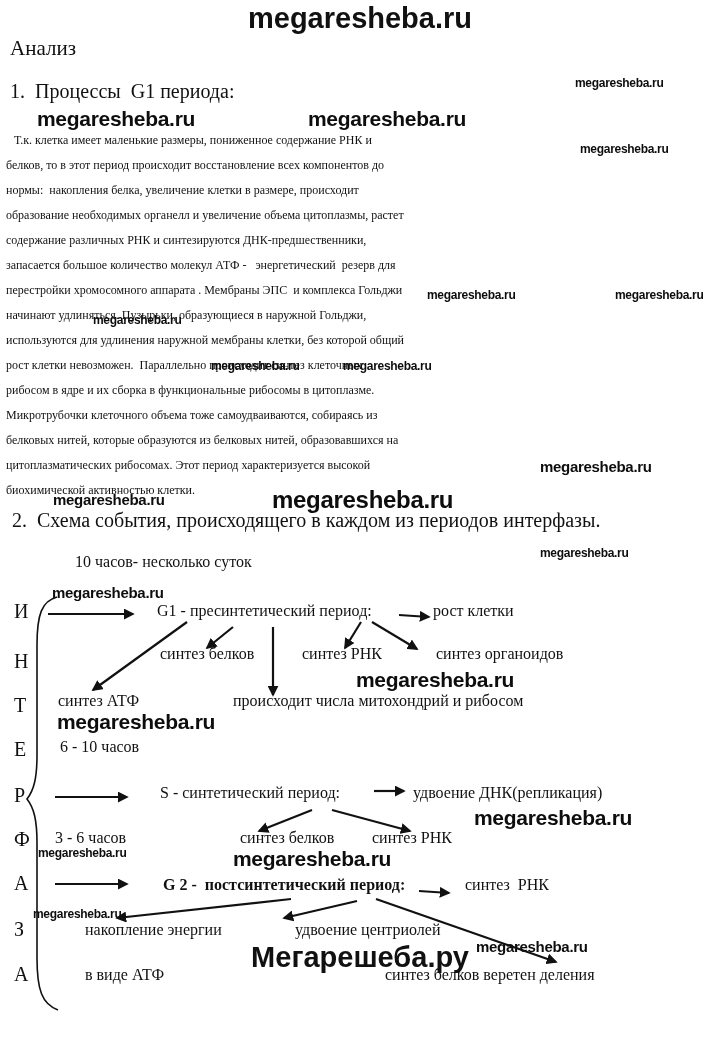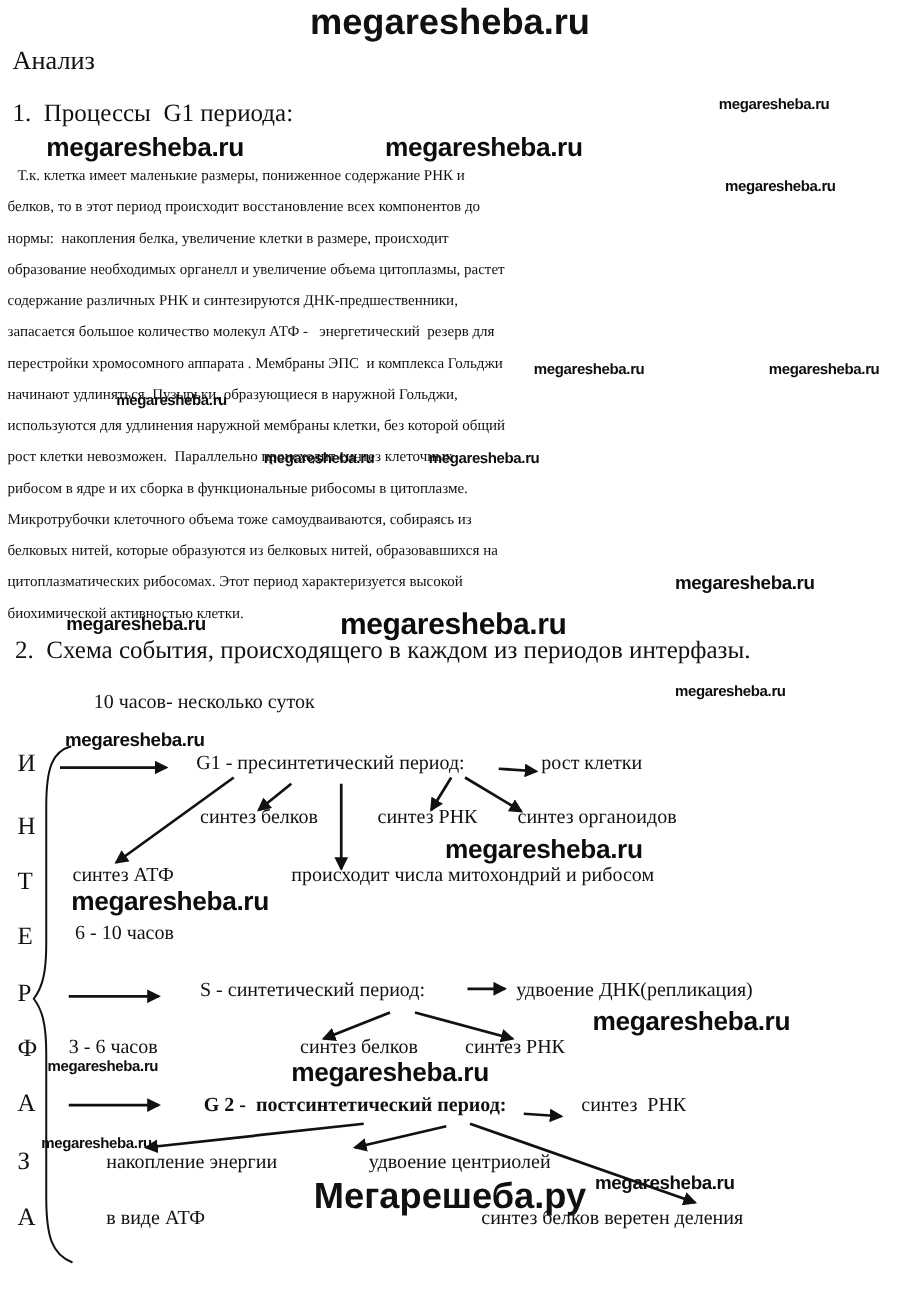--- a/index.html
+++ b/index.html
@@ -93,21 +93,21 @@
     <span class="letter" style="top: 872px;">А</span>
     <span class="letter" style="top: 918px;">З</span>
     <span class="letter" style="top: 963px;">А</span>
   </div>
 <div id="nodes-layer">
     <span class="node" style="left: 75px; top: 553px;">10 часов- несколько суток</span>
     <span class="node" style="left: 157px; top: 602px;">G1 - пресинтетический период:</span>
     <span class="node" style="left: 433px; top: 602px;">рост клетки</span>
     <span class="node" style="left: 160px; top: 645px;">синтез белков</span>
     <span class="node" style="left: 302px; top: 645px;">синтез РНК</span>
-    <span class="node" style="left: 414px; top: 645px;">синтез органоидов</span>
+    <span class="node" style="left: 436px; top: 645px;">синтез органоидов</span>
     <span class="node" style="left: 58px; top: 692px;">синтез АТФ</span>
     <span class="node" style="left: 233px; top: 692px;">происходит числа митохондрий и рибосом</span>
     <span class="node" style="left: 60px; top: 738px;">6 - 10 часов</span>
     <span class="node" style="left: 160px; top: 784px;">S - синтетический период:</span>
     <span class="node" style="left: 413px; top: 784px;">удвоение ДНК(репликация)</span>
     <span class="node" style="left: 55px; top: 829px;">3 - 6 часов</span>
     <span class="node" style="left: 240px; top: 829px;">синтез белков</span>
     <span class="node" style="left: 372px; top: 829px;">синтез РНК</span>
     <span class="node" style="left: 163px; top: 876px; font-weight: bold;">G 2 -  постсинтетический период:</span>
     <span class="node" style="left: 465px; top: 876px;">синтез  РНК</span>

